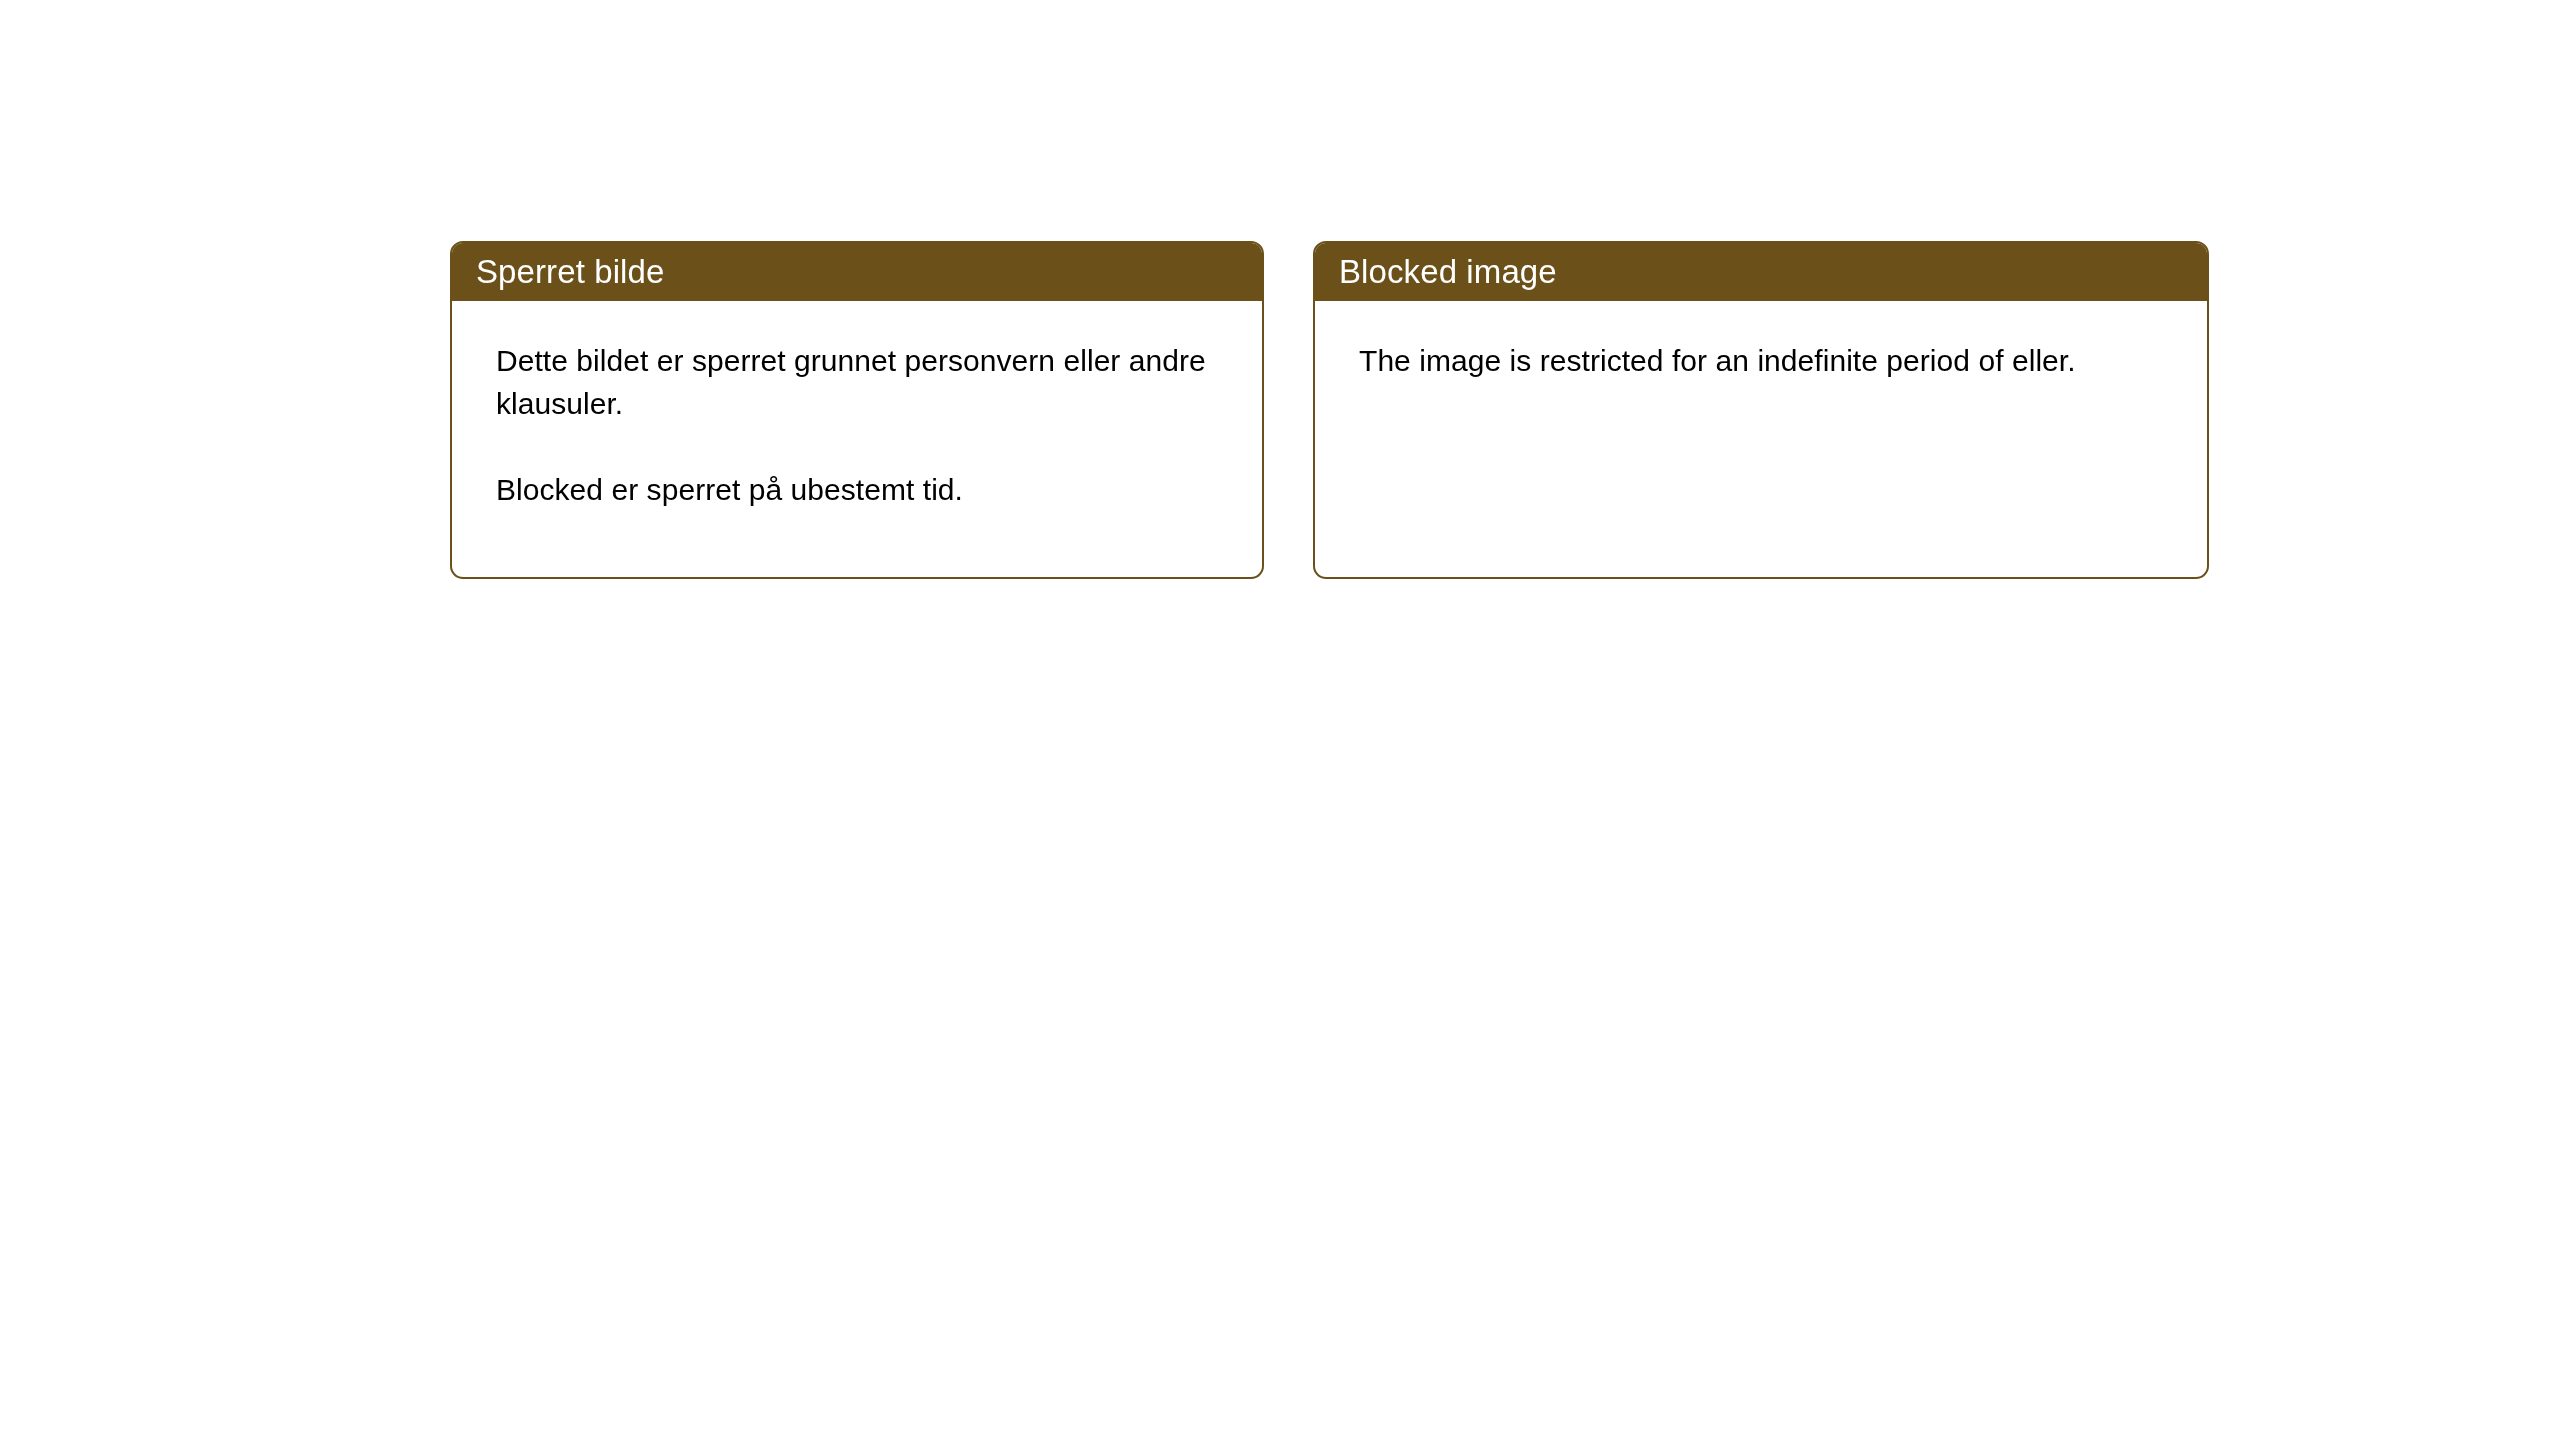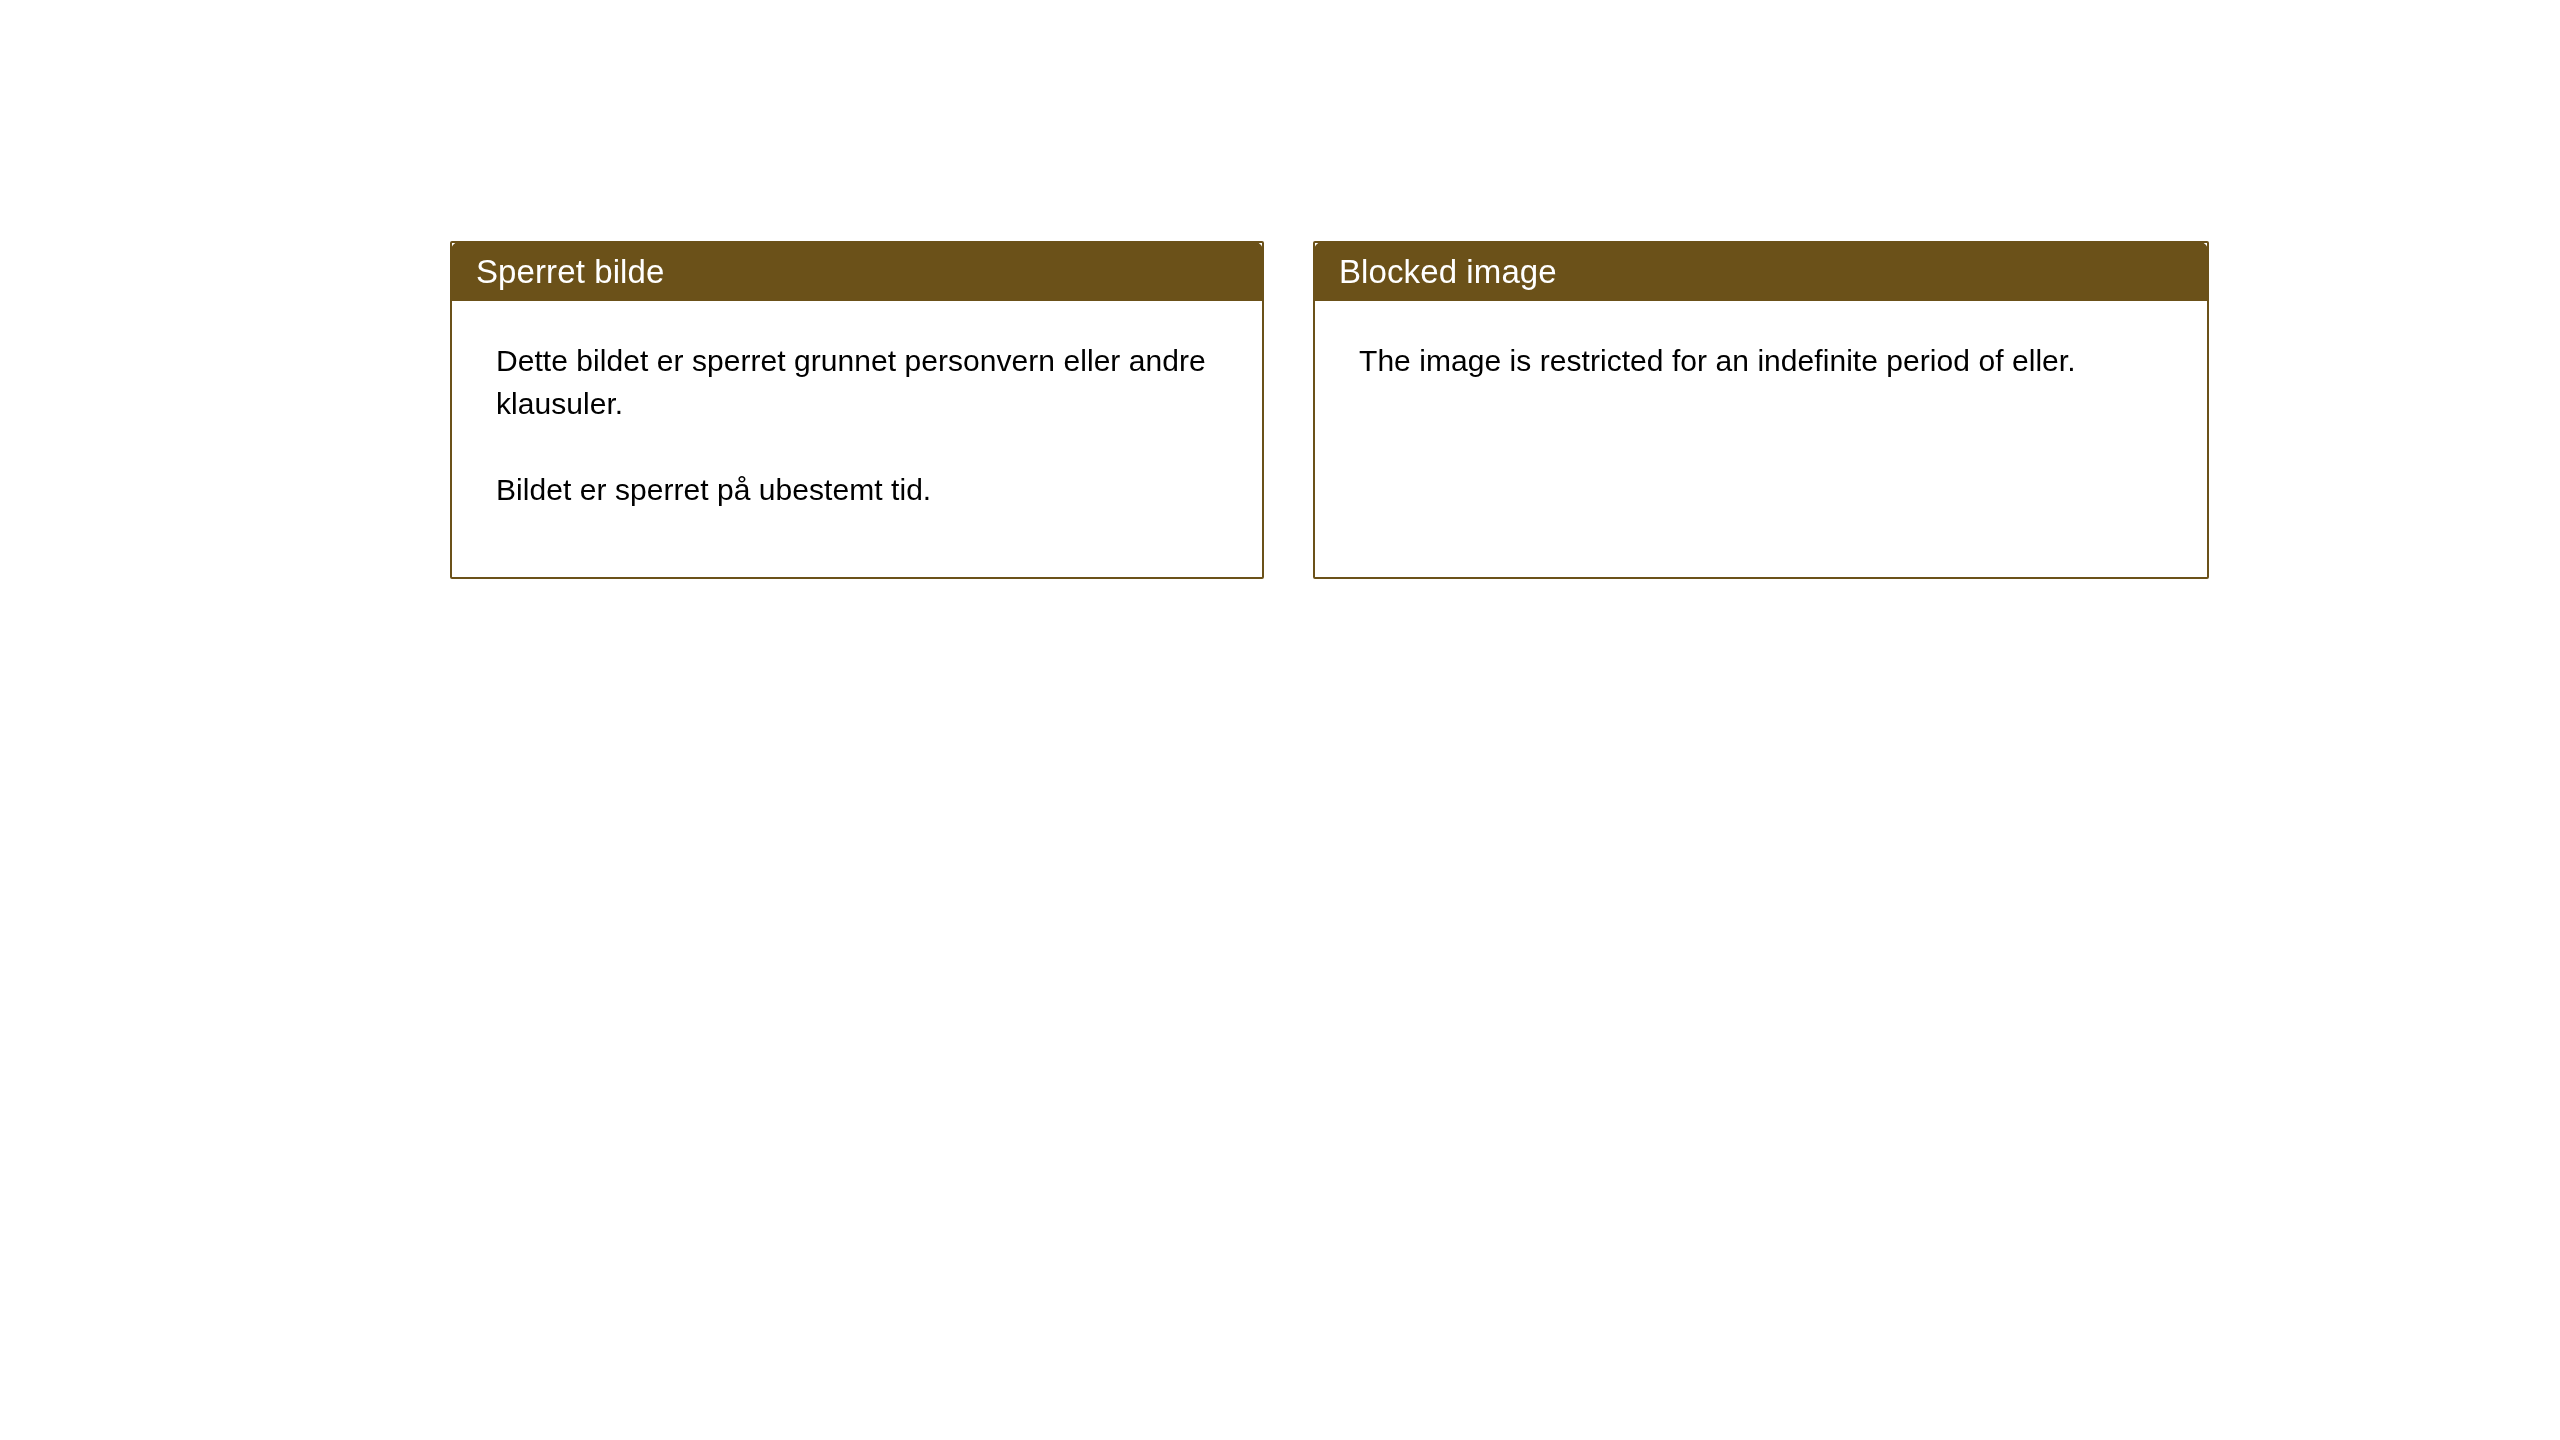--- a/index.html
+++ b/index.html
@@ -21,21 +21,21 @@
     height: 1440px;
     background: #ffffff;
   }
 
   .notice-card {
     position: absolute;
     top: 241px;
     box-sizing: border-box;
     background: #ffffff;
     border: 2px solid #6b5119;
-    border-radius: 2px;
+    border-radius: 13px;
     overflow: hidden;
   }
 
   .notice-card.card-no {
     left: 450px;
     width: 814px;
     height: 338px;
   }
 
   .notice-card.card-en {
@@ -85,21 +85,21 @@
 <body>
 
 <div id="stage">
 
   <section class="notice-card card-no">
     <div class="card-header">
       <h2 class="card-title">Sperret bilde</h2>
     </div>
     <div class="card-body">
       <p class="card-paragraph">Dette bildet er sperret grunnet personvern eller andre klausuler.</p>
-      <p class="card-paragraph">Bildet er sperret på ubestemt tid.</p>
+      <p class="card-paragraph">Blocked er sperret på ubestemt tid.</p>
     </div>
   </section>
 
   <section class="notice-card card-en">
     <div class="card-header">
       <h2 class="card-title">Blocked image</h2>
     </div>
     <div class="card-body">
       <p class="card-paragraph">The image is restricted for an indefinite period of eller.</p>
     </div>

